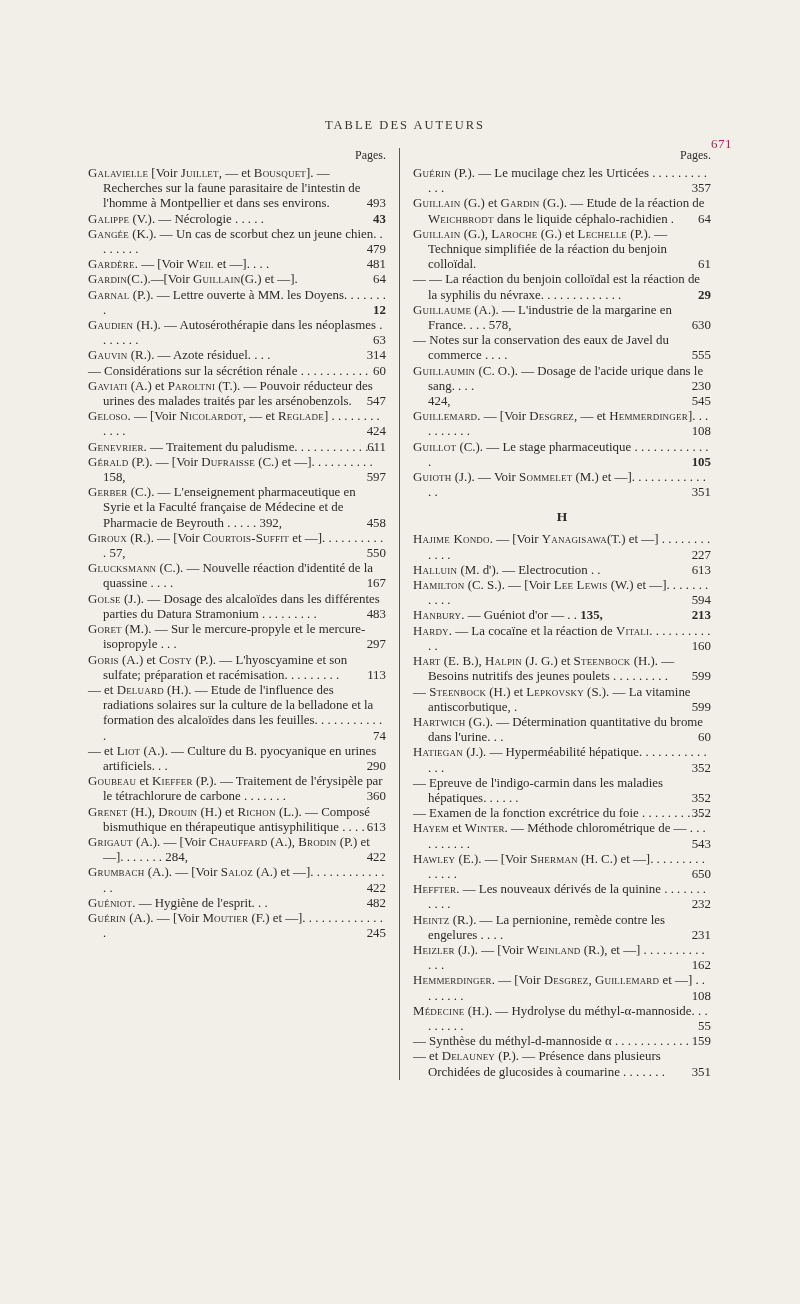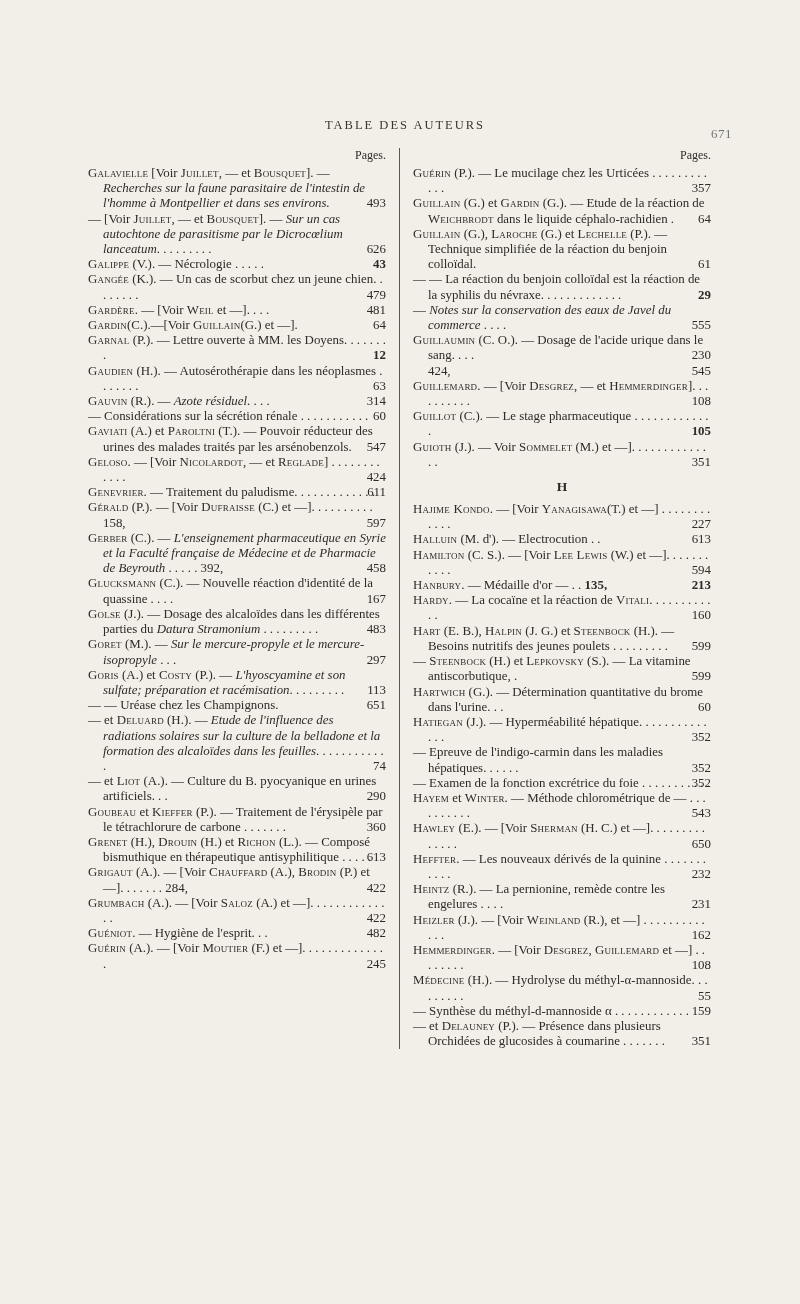--- a/index.html
+++ b/index.html
@@ -18,107 +18,107 @@
   .header {
     position:relative;
     text-align:center;
     font-size:12.5px;
     letter-spacing:2px;
     margin-bottom:15px;
     color:#3a3730;
     white-space:nowrap;
   }
   .header-page {
-    position:absolute; right:-10px; top:8px;
-    letter-spacing:0.5px; font-size:13px; color:#737373;
+    position:absolute; right:-10px; top:18px;
+    letter-spacing:0.5px; font-size:13px; color:#be185d;
   }
   .columns { display:flex; align-items:stretch; }
   .col { width:298px; }
   .col-divider { width:1px; background:#5a564c; margin:0 13px; }
   .pages-label { text-align:right; font-size:12px; margin-bottom:3px; color:#2e2b26; }
   .entry {
     font-size:12.9px;
     line-height:15.2px;
     padding-left:15px;
     text-indent:-15px;
     position:relative;
   }
   .entry .page-num {
     position:absolute; right:0; bottom:0;
     text-indent:0; font-style:normal;
   }
   .entry .page-num.bold { font-weight:bold; }
   .seg-sc { font-variant:small-caps; letter-spacing:0.2px; }
-  .seg-i { font-style:italic; }
+  .seg-i { }
   .seg-b { font-weight:bold; }
   .align-right { text-indent:0; padding-right:40px; }
   .section-heading {
     text-align:center; font-weight:bold;
     font-size:13.5px; margin:9px 0 7px;
     text-indent:0;
   }
 </style>
 </head>
 <body>
 
 <div class="page">
   <div class="header">
     <span class="header-title">TABLE DES AUTEURS</span>
     <span class="header-page">671</span>
   </div>
   <div class="columns">
     <div class="col" id="col-0">
         <div class="pages-label">Pages.</div>
         <div class="entry"><span class="seg-sc">Galavielle</span><span class="seg-n"> [Voir </span><span class="seg-sc">Juillet</span><span class="seg-n">, — et </span><span class="seg-sc">Bousquet</span><span class="seg-n">]. — </span><span class="seg-i">Recherches sur la faune parasitaire de l'intestin de l'homme à Montpellier et dans ses environs.</span><span class="page-num">493</span></div>
-        <div class="entry"><span class="seg-n">— [Voir </span><span class="seg-sc">Juillet</span><span class="seg-n">, — et </span><span class="seg-sc">Bousquet</span><span class="seg-n">]. — </span><span class="seg-i">Sur un cas autochtone de parasitisme par le Dicrocœlium lanceatum</span><span class="seg-n">. . . . . . . . .</span><span class="page-num">626</span></div>
         <div class="entry"><span class="seg-sc">Galippe</span><span class="seg-n"> (V.). — Nécrologie . . . . .</span><span class="page-num bold">43</span></div>
         <div class="entry"><span class="seg-sc">Gangée</span><span class="seg-n"> (K.). — Un cas de scorbut chez un jeune chien. . . . . . . .</span><span class="page-num">479</span></div>
         <div class="entry"><span class="seg-sc">Gardère</span><span class="seg-n">. — [Voir </span><span class="seg-sc">Weil</span><span class="seg-n"> et —]. . . .</span><span class="page-num">481</span></div>
         <div class="entry"><span class="seg-sc">Gardin</span><span class="seg-n">(C.).—[Voir </span><span class="seg-sc">Guillain</span><span class="seg-n">(G.) et —].</span><span class="page-num">64</span></div>
         <div class="entry"><span class="seg-sc">Garnal</span><span class="seg-n"> (P.). — Lettre ouverte à MM. les Doyens. . . . . . . .</span><span class="page-num bold">12</span></div>
         <div class="entry"><span class="seg-sc">Gaudien</span><span class="seg-n"> (H.). — Autosérothérapie dans les néoplasmes . . . . . . .</span><span class="page-num">63</span></div>
         <div class="entry"><span class="seg-sc">Gauvin</span><span class="seg-n"> (R.). — </span><span class="seg-i">Azote résiduel</span><span class="seg-n">. . . .</span><span class="page-num">314</span></div>
         <div class="entry"><span class="seg-n">— Considérations sur la sécrétion rénale . . . . . . . . . . .</span><span class="page-num">60</span></div>
         <div class="entry"><span class="seg-sc">Gaviati</span><span class="seg-n"> (A.) et </span><span class="seg-sc">Paroltni</span><span class="seg-n"> (T.). — Pouvoir réducteur des urines des malades traités par les arsénobenzols.</span><span class="page-num">547</span></div>
         <div class="entry"><span class="seg-sc">Geloso</span><span class="seg-n">. — [Voir </span><span class="seg-sc">Nicolardot</span><span class="seg-n">, — et </span><span class="seg-sc">Reglade</span><span class="seg-n">] . . . . . . . . . . . .</span><span class="page-num">424</span></div>
         <div class="entry"><span class="seg-sc">Genevrier</span><span class="seg-n">. — Traitement du paludisme. . . . . . . . . . . . .</span><span class="page-num">611</span></div>
         <div class="entry"><span class="seg-sc">Gérald</span><span class="seg-n"> (P.). — [Voir </span><span class="seg-sc">Dufraisse</span><span class="seg-n"> (C.) et —]. . . . . . . . . . 158,</span><span class="page-num">597</span></div>
         <div class="entry"><span class="seg-sc">Gerber</span><span class="seg-n"> (C.). — </span><span class="seg-i">L'enseignement pharmaceutique en Syrie et la Faculté française de Médecine et de Pharmacie de Beyrouth</span><span class="seg-n"> . . . . . 392,</span><span class="page-num">458</span></div>
+        <div class="entry"><span class="seg-sc">Giroux</span><span class="seg-n"> (R.). — [Voir </span><span class="seg-sc">Courtois-Suffit</span><span class="seg-n"> et —]. . . . . . . . . . . 57,</span><span class="page-num">550</span></div>
         <div class="entry"><span class="seg-sc">Glucksmann</span><span class="seg-n"> (C.). — Nouvelle réaction d'identité de la quassine . . . .</span><span class="page-num">167</span></div>
         <div class="entry"><span class="seg-sc">Golse</span><span class="seg-n"> (J.). — Dosage des alcaloïdes dans les différentes parties du </span><span class="seg-i">Datura Stramonium</span><span class="seg-n"> . . . . . . . . .</span><span class="page-num">483</span></div>
         <div class="entry"><span class="seg-sc">Goret</span><span class="seg-n"> (M.). — </span><span class="seg-i">Sur le mercure-propyle et le mercure-isopropyle</span><span class="seg-n"> . . .</span><span class="page-num">297</span></div>
         <div class="entry"><span class="seg-sc">Goris</span><span class="seg-n"> (A.) et </span><span class="seg-sc">Costy</span><span class="seg-n"> (P.). — </span><span class="seg-i">L'hyoscyamine et son sulfate; préparation et racémisation</span><span class="seg-n">. . . . . . . . .</span><span class="page-num">113</span></div>
-        <div class="entry"><span class="seg-n">— — Uréase chez les Champignons.</span><span class="page-num">651</span></div>
         <div class="entry"><span class="seg-n">— et </span><span class="seg-sc">Deluard</span><span class="seg-n"> (H.). — </span><span class="seg-i">Etude de l'influence des radiations solaires sur la culture de la belladone et la formation des alcaloïdes dans les feuilles</span><span class="seg-n">. . . . . . . . . . . .</span><span class="page-num">74</span></div>
         <div class="entry"><span class="seg-n">— et </span><span class="seg-sc">Liot</span><span class="seg-n"> (A.). — Culture du B. pyocyanique en urines artificiels. . .</span><span class="page-num">290</span></div>
         <div class="entry"><span class="seg-sc">Goubeau</span><span class="seg-n"> et </span><span class="seg-sc">Kieffer</span><span class="seg-n"> (P.). — Traitement de l'érysipèle par le tétrachlorure de carbone . . . . . . .</span><span class="page-num">360</span></div>
         <div class="entry"><span class="seg-sc">Grenet</span><span class="seg-n"> (H.), </span><span class="seg-sc">Drouin</span><span class="seg-n"> (H.) et </span><span class="seg-sc">Richon</span><span class="seg-n"> (L.). — Composé bismuthique en thérapeutique antisyphilitique . . . . .</span><span class="page-num">613</span></div>
         <div class="entry"><span class="seg-sc">Grigaut</span><span class="seg-n"> (A.). — [Voir </span><span class="seg-sc">Chauffard</span><span class="seg-n"> (A.), </span><span class="seg-sc">Brodin</span><span class="seg-n"> (P.) et —]. . . . . . . 284,</span><span class="page-num">422</span></div>
         <div class="entry"><span class="seg-sc">Grumbach</span><span class="seg-n"> (A.). — [Voir </span><span class="seg-sc">Saloz</span><span class="seg-n"> (A.) et —]. . . . . . . . . . . . . .</span><span class="page-num">422</span></div>
         <div class="entry"><span class="seg-sc">Guéniot</span><span class="seg-n">. — Hygiène de l'esprit. . .</span><span class="page-num">482</span></div>
         <div class="entry"><span class="seg-sc">Guérin</span><span class="seg-n"> (A.). — [Voir </span><span class="seg-sc">Moutier</span><span class="seg-n"> (F.) et —]. . . . . . . . . . . . . .</span><span class="page-num">245</span></div>
       </div>
     <div class="col-divider"></div>
     <div class="col" id="col-1">
         <div class="pages-label">Pages.</div>
         <div class="entry"><span class="seg-sc">Guérin</span><span class="seg-n"> (P.). — Le mucilage chez les Urticées . . . . . . . . . . . .</span><span class="page-num">357</span></div>
         <div class="entry"><span class="seg-sc">Guillain</span><span class="seg-n"> (G.) et </span><span class="seg-sc">Gardin</span><span class="seg-n"> (G.). — Etude de la réaction de </span><span class="seg-sc">Weichbrodt</span><span class="seg-n"> dans le liquide céphalo-rachidien .</span><span class="page-num">64</span></div>
         <div class="entry"><span class="seg-sc">Guillain</span><span class="seg-n"> (G.), </span><span class="seg-sc">Laroche</span><span class="seg-n"> (G.) et </span><span class="seg-sc">Lechelle</span><span class="seg-n"> (P.). — Technique simplifiée de la réaction du benjoin colloïdal.</span><span class="page-num">61</span></div>
         <div class="entry"><span class="seg-n">— — La réaction du benjoin colloïdal est la réaction de la syphilis du névraxe. . . . . . . . . . . . .</span><span class="page-num bold">29</span></div>
+        <div class="entry"><span class="seg-sc">Guillaume</span><span class="seg-n"> (A.). — </span><span class="seg-i">L'industrie de la margarine en France</span><span class="seg-n">. . . . 578,</span><span class="page-num">630</span></div>
         <div class="entry"><span class="seg-n">— </span><span class="seg-i">Notes sur la conservation des eaux de Javel du commerce</span><span class="seg-n"> . . . .</span><span class="page-num">555</span></div>
         <div class="entry"><span class="seg-sc">Guillaumin</span><span class="seg-n"> (C. O.). — Dosage de l'acide urique dans le sang. . . .</span><span class="page-num">230</span></div>
         <div class="entry align-right"><span class="seg-n">424,</span><span class="page-num">545</span></div>
         <div class="entry"><span class="seg-sc">Guillemard</span><span class="seg-n">. — [Voir </span><span class="seg-sc">Desgrez</span><span class="seg-n">, — et </span><span class="seg-sc">Hemmerdinger</span><span class="seg-n">]. . . . . . . . . .</span><span class="page-num">108</span></div>
         <div class="entry"><span class="seg-sc">Guillot</span><span class="seg-n"> (C.). — Le stage pharmaceutique . . . . . . . . . . . . .</span><span class="page-num bold">105</span></div>
         <div class="entry"><span class="seg-sc">Guioth</span><span class="seg-n"> (J.). — Voir </span><span class="seg-sc">Sommelet</span><span class="seg-n"> (M.) et —]. . . . . . . . . . . . . .</span><span class="page-num">351</span></div>
         <div class="section-heading">H</div>
         <div class="entry"><span class="seg-sc">Hajime Kondo</span><span class="seg-n">. — [Voir </span><span class="seg-sc">Yanagisawa</span><span class="seg-n">(T.) et —] . . . . . . . . . . . .</span><span class="page-num">227</span></div>
         <div class="entry"><span class="seg-sc">Halluin</span><span class="seg-n"> (M. d'). — Electrocution . .</span><span class="page-num">613</span></div>
         <div class="entry"><span class="seg-sc">Hamilton</span><span class="seg-n"> (C. S.). — [Voir </span><span class="seg-sc">Lee Lewis</span><span class="seg-n"> (W.) et —]. . . . . . . . . . .</span><span class="page-num">594</span></div>
-        <div class="entry"><span class="seg-sc">Hanbury</span><span class="seg-n">. — Médaille d'or — . . </span><span class="seg-b">135,</span><span class="page-num bold">213</span></div>
+        <div class="entry"><span class="seg-sc">Hanbury</span><span class="seg-n">. — Guéniot d'or — . . </span><span class="seg-b">135,</span><span class="page-num bold">213</span></div>
         <div class="entry"><span class="seg-sc">Hardy</span><span class="seg-n">. — La cocaïne et la réaction de </span><span class="seg-sc">Vitali</span><span class="seg-n">. . . . . . . . . . . .</span><span class="page-num">160</span></div>
         <div class="entry"><span class="seg-sc">Hart</span><span class="seg-n"> (E. B.), </span><span class="seg-sc">Halpin</span><span class="seg-n"> (J. G.) et </span><span class="seg-sc">Steenbock</span><span class="seg-n"> (H.). — Besoins nutritifs des jeunes poulets . . . . . . . . .</span><span class="page-num">599</span></div>
         <div class="entry"><span class="seg-n">— </span><span class="seg-sc">Steenbock</span><span class="seg-n"> (H.) et </span><span class="seg-sc">Lepkovsky</span><span class="seg-n"> (S.). — La vitamine antiscorbutique, .</span><span class="page-num">599</span></div>
         <div class="entry"><span class="seg-sc">Hartwich</span><span class="seg-n"> (G.). — Détermination quantitative du brome dans l'urine. . .</span><span class="page-num">60</span></div>
         <div class="entry"><span class="seg-sc">Hatiegan</span><span class="seg-n"> (J.). — Hyperméabilité hépatique. . . . . . . . . . . . . .</span><span class="page-num">352</span></div>
         <div class="entry"><span class="seg-n">— Epreuve de l'indigo-carmin dans les maladies hépatiques. . . . . .</span><span class="page-num">352</span></div>
         <div class="entry"><span class="seg-n">— Examen de la fonction excrétrice du foie . . . . . . . . . . .</span><span class="page-num">352</span></div>
         <div class="entry"><span class="seg-sc">Hayem</span><span class="seg-n"> et </span><span class="seg-sc">Winter</span><span class="seg-n">. — Méthode chlorométrique de — . . . . . . . . . .</span><span class="page-num">543</span></div>
         <div class="entry"><span class="seg-sc">Hawley</span><span class="seg-n"> (E.). — [Voir </span><span class="seg-sc">Sherman</span><span class="seg-n"> (H. C.) et —]. . . . . . . . . . . . . .</span><span class="page-num">650</span></div>
         <div class="entry"><span class="seg-sc">Heffter</span><span class="seg-n">. — Les nouveaux dérivés de la quinine . . . . . . . . . . .</span><span class="page-num">232</span></div>

